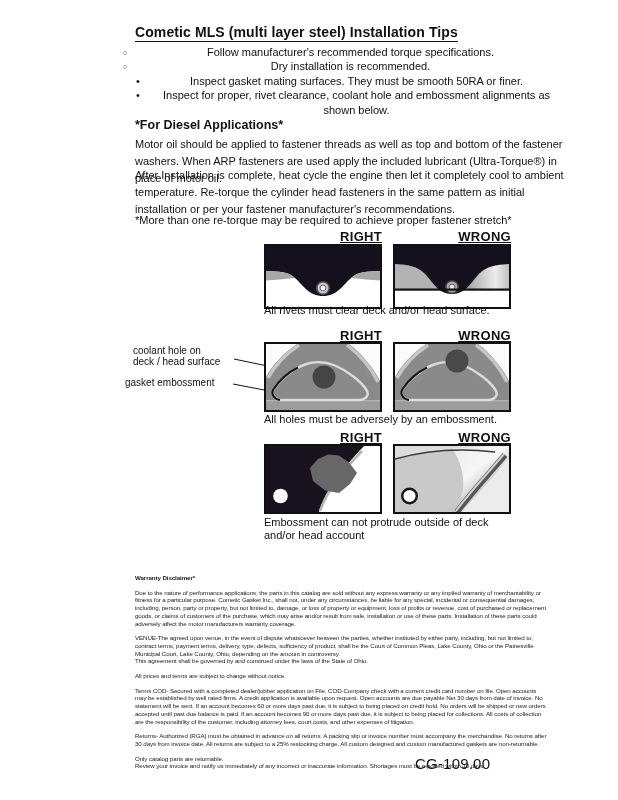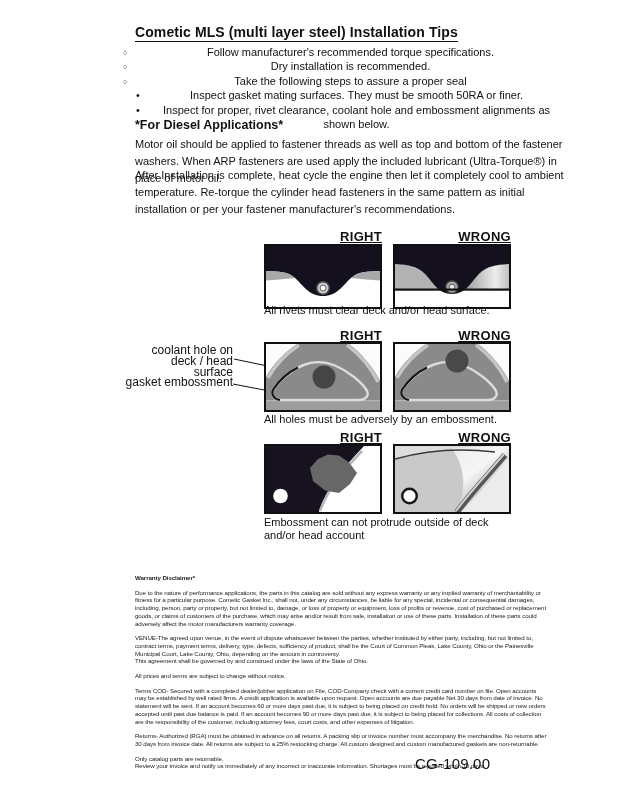--- a/index.html
+++ b/index.html
@@ -11,46 +11,46 @@
   .bullets{left:96px;top:45px;width:444px;font-size:11px;line-height:14.4px;text-align:center;}
   .b1{position:relative;padding-left:11px;}
   .b1::before{content:"○";position:absolute;left:0;top:1px;font-size:7px;}
   .b2{position:relative;margin-left:13px;padding-left:10px;}
   .b2::before{content:"•";position:absolute;left:0;top:0;font-size:11px;}
   .h2{left:108px;top:118px;font-size:12.5px;font-weight:700;}
   .para{left:108px;width:438px;font-size:11px;line-height:17px;}
   .dlabel{position:absolute;width:118px;text-align:right;font-size:13px;font-weight:700;letter-spacing:0.3px;text-decoration:underline;}
   .dbox{position:absolute;width:114px;border:2px solid #101010;background:#fff;line-height:0;}
   .dcap{position:absolute;left:237px;font-size:11px;line-height:12.5px;width:260px;}
-  .ann{position:absolute;font-size:12px;line-height:11.2px;text-align:right;}
+  .ann{position:absolute;font-size:10px;line-height:11.2px;}
   .legal{left:108px;top:574px;width:414px;font-size:6.2px;line-height:7.7px;
          letter-spacing:-0.1px;color:#1c1c1c;}
   .legal p{margin:0 0 7px 0;}
   .legal .lh{font-weight:700;margin-bottom:7px;}
   .pagecode{left:388px;top:755px;font-size:15px;letter-spacing:0.2px;text-align:center;}
   svg{display:block;}
 </style>
 </head>
 <body>
 
 <div id="page">
 
   <div class="abs title">Cometic MLS (multi layer steel) Installation Tips</div>
 
   <div class="abs bullets">
     <div class="b1">Follow manufacturer's recommended torque specifications.</div>
     <div class="b1">Dry installation is recommended.</div>
-    <div class="b1">Take the following steps to assure a proper seal</div>
     <div class="b2">Inspect gasket mating surfaces.  They must be smooth 50RA or finer.</div>
     <div class="b2">Inspect for proper, rivet clearance, coolant hole and embossment alignments as shown below.</div>
   </div>
 
   <div class="abs h2">*For Diesel Applications*</div>
   <div class="abs para" style="top:136px">Motor oil should be applied to fastener threads as well as top and bottom of the fastener washers. When ARP fasteners are used apply the included lubricant (Ultra-Torque®) in place of motor oil.</div>
   <div class="abs para" style="top:167px">After Installation is complete, heat cycle the engine then let it completely cool to ambient temperature. Re-torque the cylinder head fasteners in the same pattern as initial installation or per your fastener manufacturer's recommendations.</div>
+  <div class="abs para" style="top:212px">*More than one re-torque may be required to achieve proper fastener stretch*</div>
 
   <div class="dlabel" style="left:237px;top:229px">RIGHT</div>
   <div class="dlabel" style="left:366px;top:229px">WRONG</div>
 
   <div class="dbox" style="left:237px;top:244px">
     <svg viewBox="0 0 114 61" width="114" height="61">
       <path d="M0,0 H114 V25 C100,26 93,25 85,32 C76,40 71,50 57,50 C43,50 38,40 29,32 C21,25 14,26 0,25 Z" fill="#15101d"></path>
       <path d="M0,25 C14,26 21,25 29,32 L14,33.5 L0,34.5 Z" fill="#a8a8a8"></path>
       <path d="M114,25 C100,26 93,25 85,32 L100,33.5 L114,34.5 Z" fill="#a8a8a8"></path>
       <circle cx="57" cy="42" r="6.3" fill="#c9c9c9" stroke="#4a4a4a" stroke-width="1.6"></circle>

